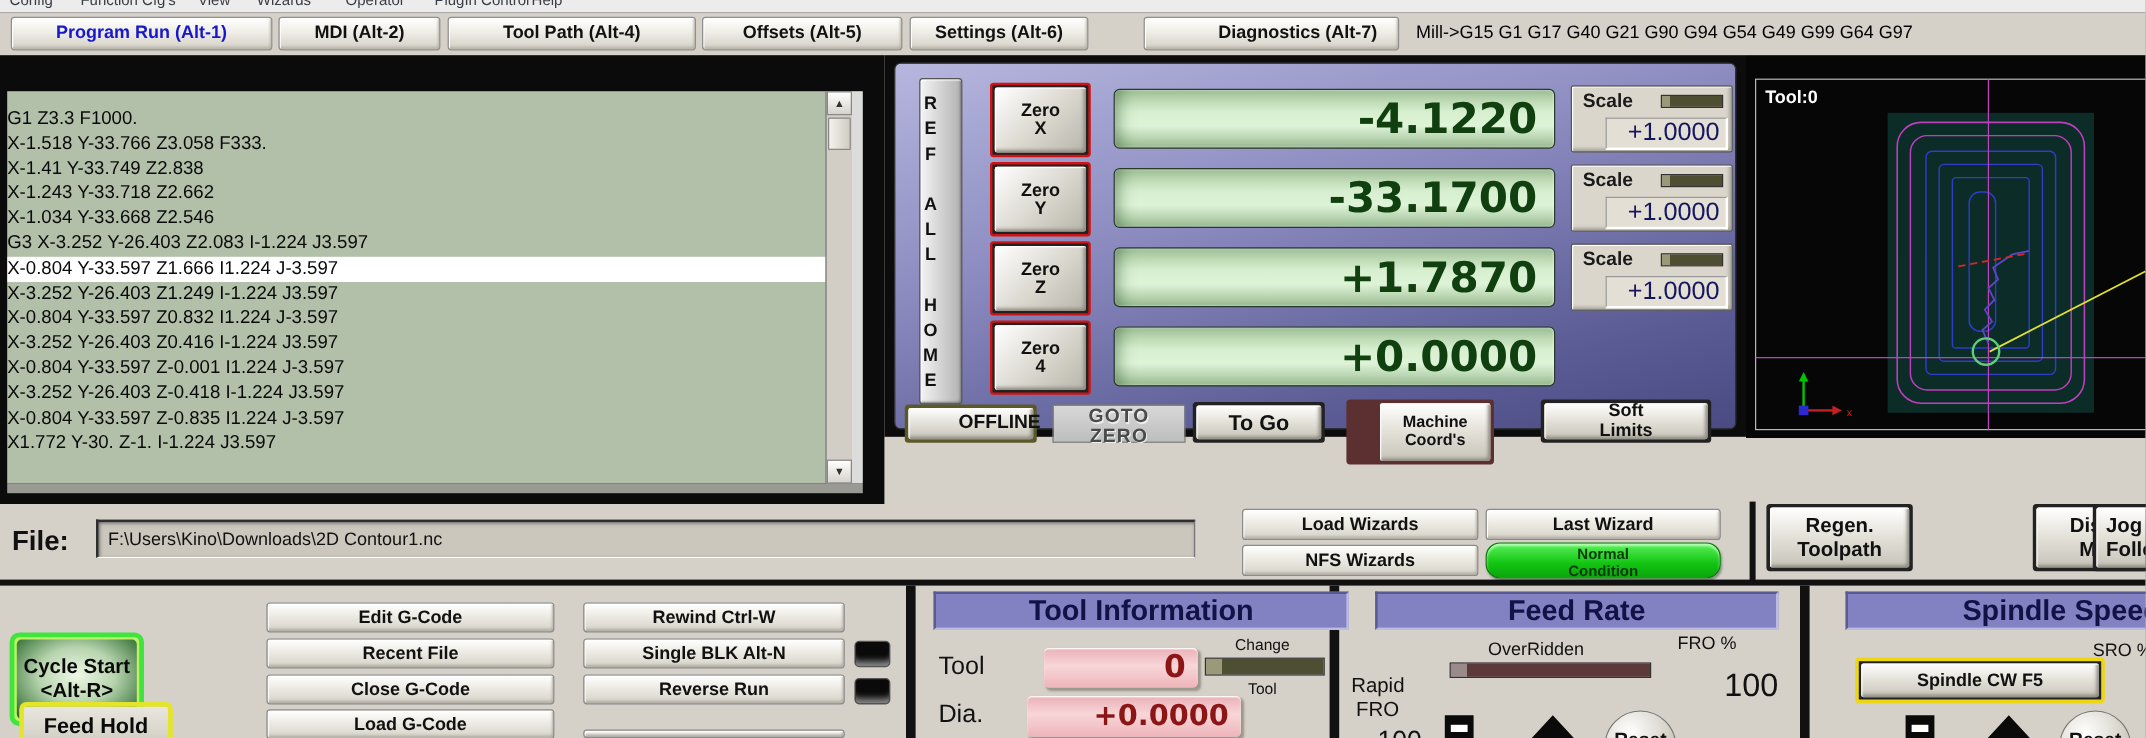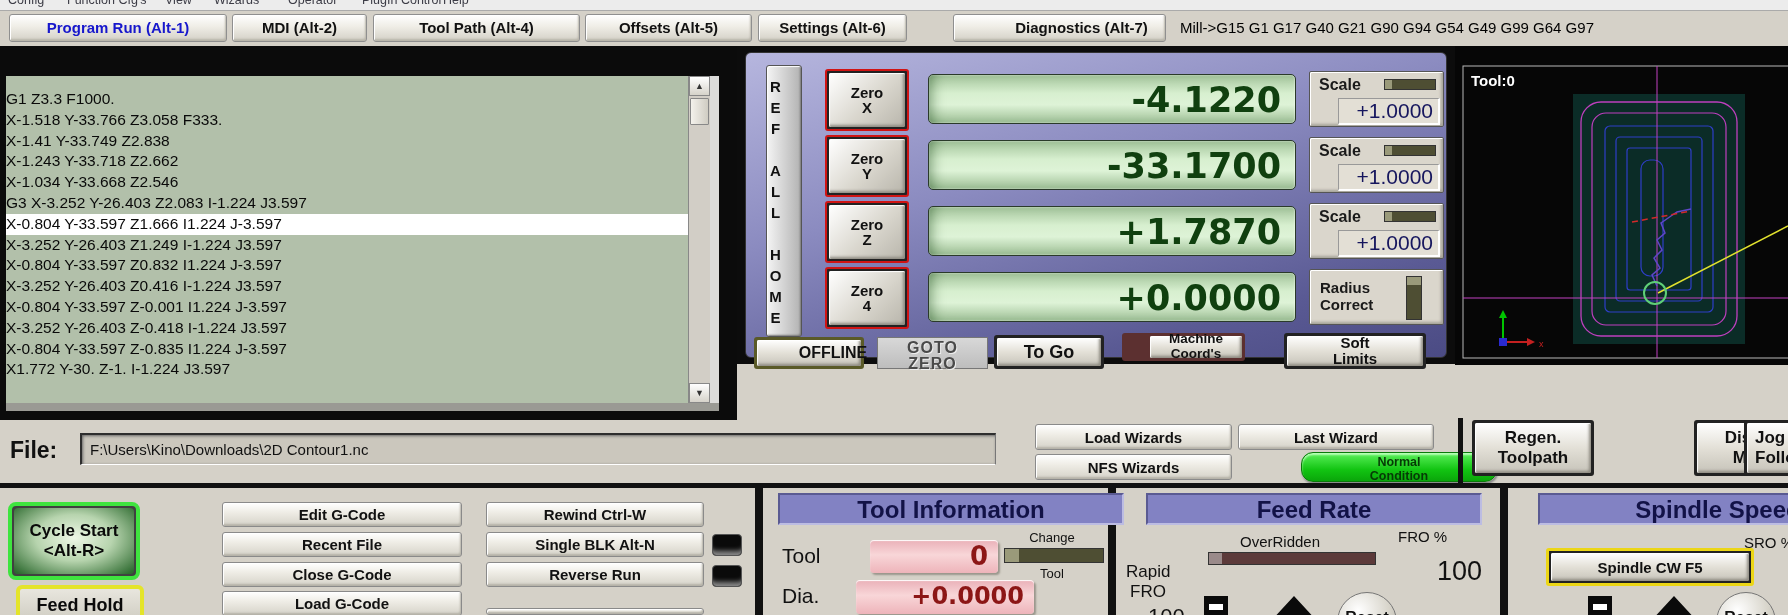--- a/index.html
+++ b/index.html
@@ -179,37 +179,31 @@
         <span class="abs scaleval" style="left:28px;top:26px;width:102px;">+1.0000</span>
       </div>
 
       <div class="abs zerobtn" style="left:79px;top:214px;width:84px;height:62px;">
         <div class="in">
             <span>Zero</span>
             <span>4</span>
           </div>
       </div>
       <div class="abs greendro" style="left:182px;top:219px;width:368px;height:50px;line-height:50px;">+0.0000</div>
-      <div class="abs scalebox" style="left:563px;top:216px;width:135px;height:56px;">
-        <span class="abs scalelbl" style="left:10px;top:9px;font-size:15px;line-height:1.15;">
-          <span>Radius</span><br><span>Correct</span>
-        </span>
-        <span class="abs led-olive" style="left:96px;top:6px;width:16px;height:44px;background:linear-gradient(180deg,#9a9a7a 0 18%,#4e4e33 18%);"></span>
-      </div>
 
       <div class="abs frame" style="left:8px;top:284px;width:110px;height:32px;background:#5a5a28;">
         <div class="btn3d" style="font-size:16px;padding-left:48px;">OFFLINE</div>
       </div>
       <div class="abs" style="left:131px;top:284px;width:111px;height:32px;background:linear-gradient(180deg,#d8d8d8,#bdbdbd);border:1px solid #777;text-align:center;font-weight:bold;font-size:16px;letter-spacing:1px;color:#4a4a4a;text-shadow:1px 1px 0 #eee;line-height:1.0;padding-top:2px;">
         <span>GOTO</span><br><span>ZERO</span>
       </div>
       <div class="abs frame" style="left:248px;top:282px;width:110px;height:34px;">
         <div class="btn3d" style="font-size:18px;">To Go</div>
       </div>
-      <div class="abs frame" style="left:376px;top:280px;width:123px;height:28px;background:#5c3030;padding-left:28px;">
+      <div class="abs frame" style="left:376px;top:280px;width:123px;height:54px;background:#5c3030;padding-left:28px;">
         <div class="btn3d" style="font-size:13.5px;line-height:1.1;">
           <span>Machine</span>
             <span>Coord's</span>
         </div>
       </div>
       <div class="abs frame" style="left:538px;top:280px;width:142px;height:36px;">
         <div class="btn3d" style="font-size:15px;line-height:1.1;">
           <span>Soft</span>
             <span>Limits</span>
         </div>
@@ -244,21 +238,21 @@
       <text x="16" y="40" fill="#ffffff" font-size="15" font-weight="bold" font-family="Liberation Sans, sans-serif">Tool:0</text>
     </svg>
   </div>
 
   <span class="abs lbl" style="left:10px;top:437px;font-size:23px;font-weight:bold;">File:</span>
   <div class="abs" style="left:80px;top:433px;width:916px;height:32px;background:#cbc7bd;border:1px solid #777;border-top:2px solid #2e2e2e;border-left:2px solid #2e2e2e;border-bottom:1px solid #fff;box-shadow:inset 1px 1px 3px #666;font-size:15px;color:#111;line-height:29px;padding-left:8px;white-space:nowrap;overflow:hidden;">F:\Users\Kino\Downloads\2D Contour1.nc</div>
 
   <div class="abs btn" style="left:1035px;top:424px;width:197px;height:26px;line-height:25px;">Load Wizards</div>
   <div class="abs btn" style="left:1238px;top:424px;width:196px;height:26px;line-height:25px;">Last Wizard</div>
   <div class="abs btn" style="left:1035px;top:454px;width:197px;height:26px;line-height:25px;">NFS Wizards</div>
-  <div class="abs greenbtn" style="left:1301px;top:452px;width:196px;height:30px;padding-top:2px;">
+  <div class="abs greenbtn" style="left:1238px;top:452px;width:196px;height:30px;padding-top:2px;">
     <span>Normal</span><br><span>Condition</span>
   </div>
 
   <div class="abs divider-v" style="left:1458px;top:418px;width:5px;height:67px;"></div>
 
   <div class="abs frame" style="left:1472px;top:420px;width:122px;height:56px;">
     <div class="btn3d" style="font-size:17px;line-height:1.15;">
         <span>Regen.</span>
         <span>Toolpath</span>
       </div>
@@ -274,21 +268,21 @@
         <span>Jog</span>
         <span>Follow</span>
       </div>
   </div>
 
   <div class="abs" style="left:0;top:483px;width:1788px;height:5px;background:#111;"></div>
   <div class="abs divider-v" style="left:755px;top:488px;width:8px;height:127px;"></div>
   <div class="abs divider-v" style="left:1108px;top:488px;width:8px;height:127px;"></div>
   <div class="abs divider-v" style="left:1500px;top:488px;width:8px;height:127px;"></div>
 
-  <div class="abs" style="left:8px;top:502px;width:132px;height:78px;border:4px solid #3fe43f;border-radius:8px;background:#404040;padding:2px;">
+  <div class="abs" style="left:8px;top:527px;width:112px;height:78px;border:4px solid #3fe43f;border-radius:8px;background:#bef264;padding:2px;">
     <div style="width:100%;height:100%;border-radius:4px;background:radial-gradient(ellipse at 50% 45%,#eef7e6 0%,#b7d4ae 45%,#2e6b30 95%);display:flex;flex-direction:column;align-items:center;justify-content:center;font-weight:bold;font-size:17px;color:#0a0a0a;line-height:1.15;">
       <span>Cycle Start</span>
         <span>&lt;Alt-R&gt;</span>
     </div>
   </div>
   <div class="abs" style="left:16px;top:585px;width:128px;height:48px;border:4px solid #e4e42a;border-radius:6px;background:linear-gradient(180deg,#e8e6de,#c9c6bb);text-align:center;font-weight:bold;font-size:18px;color:#0a0a0a;padding-top:6px;">
     <span>Feed Hold</span>
   </div>
 
   <div class="abs btn" style="left:222px;top:502px;width:240px;height:25px;line-height:24px;">Edit G-Code</div>

